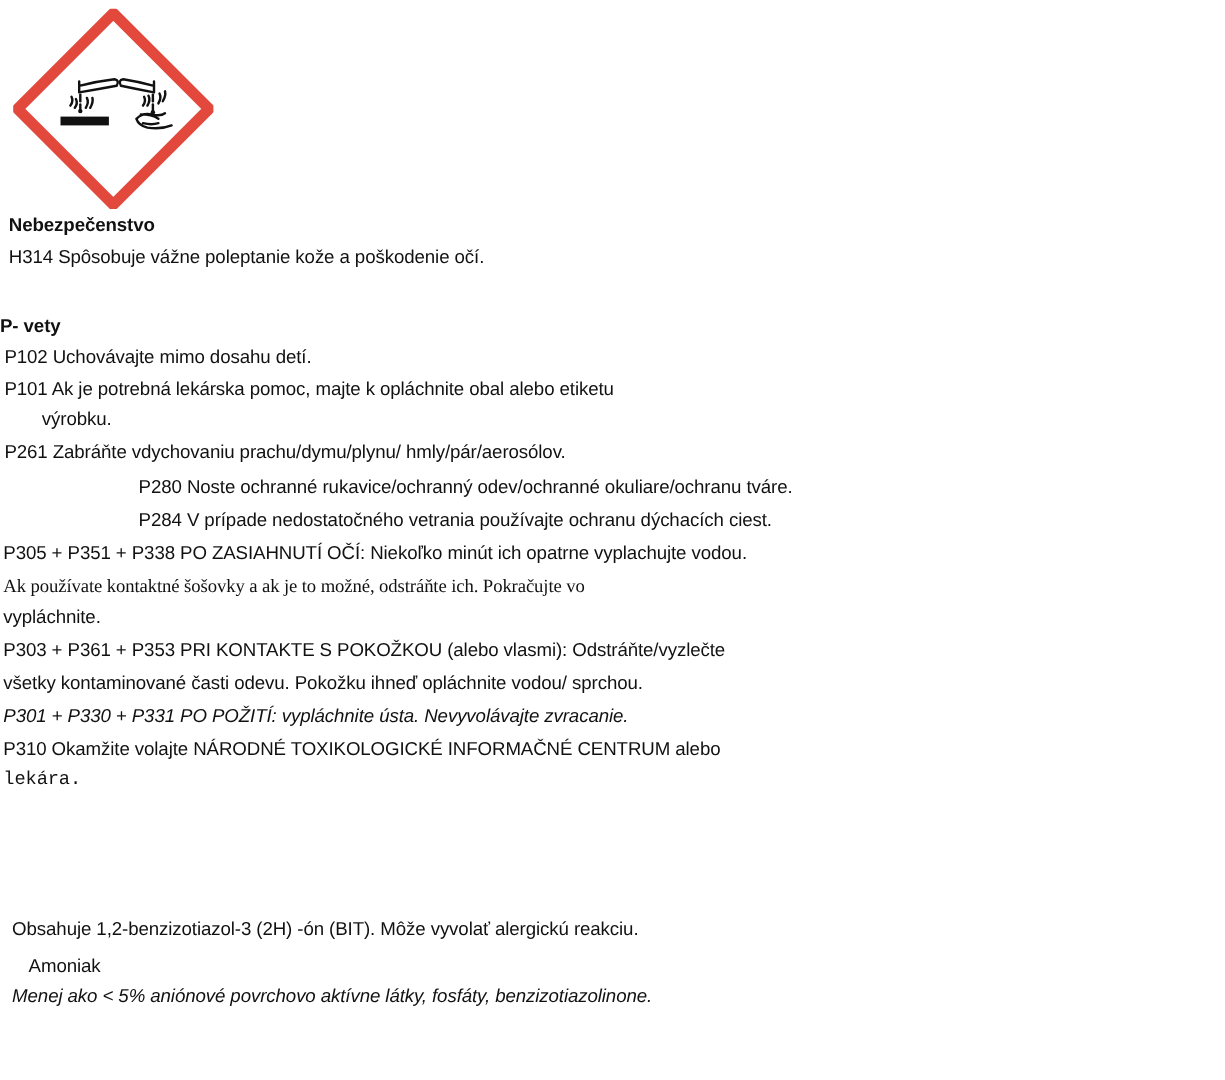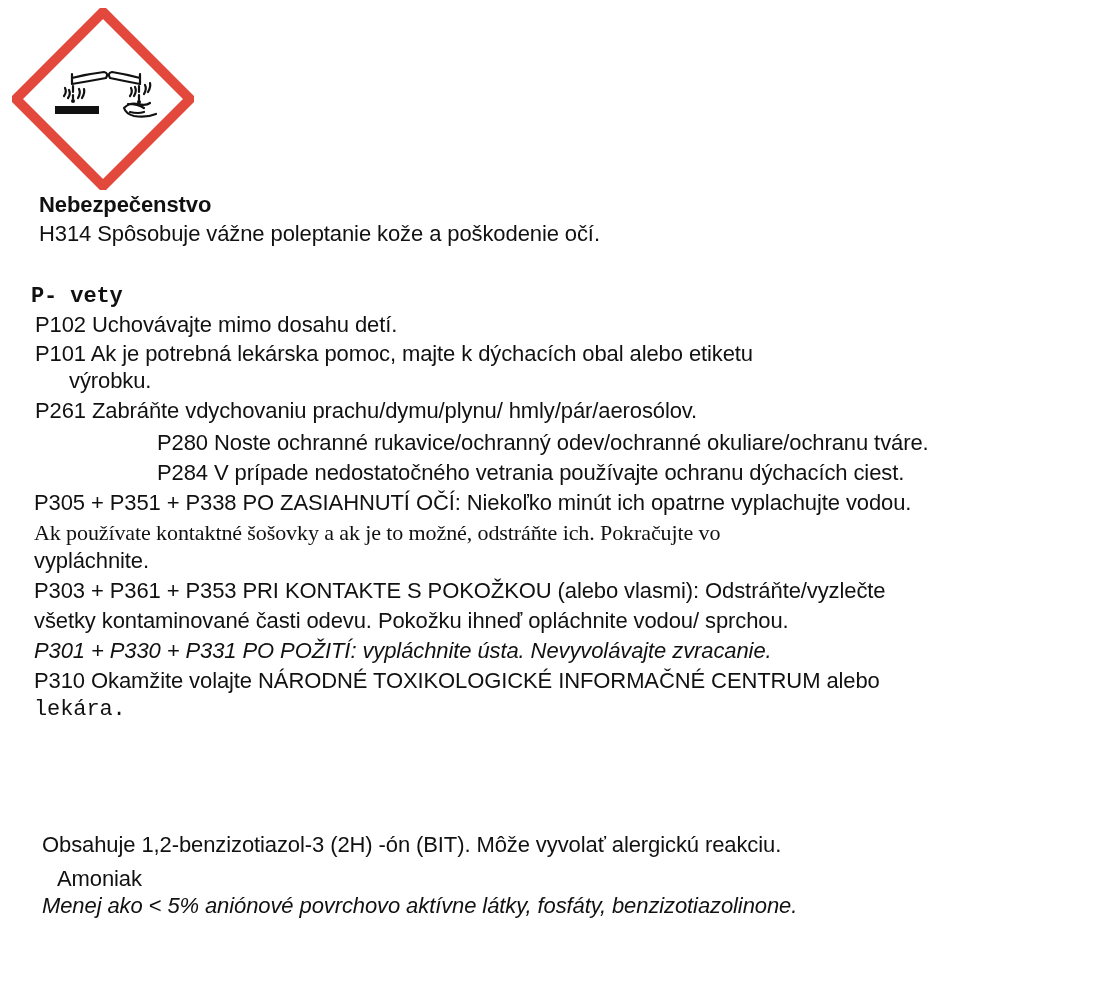--- a/index.html
+++ b/index.html
@@ -17,25 +17,24 @@
   }
   .pictogram {
     position: absolute;
     left: 12px;
     top: 8px;
     width: 182px;
     height: 182px;
   }
   .line {
     position: absolute;
-    font-size: 22px;
+    font-size: 17px;
     line-height: 26px;
     white-space: nowrap;
     letter-spacing: -0.1px;
-    margin-left: 31px;
   }
   .bold { font-weight: bold; }
 </style>
 </head>
 <body>
 
 <svg class="pictogram" viewBox="0 0 182 182">
 
   <polygon points="91,4 178,91 91,178 4,91" fill="#ffffff" stroke="#e2483b" stroke-width="10" stroke-linejoin="miter"></polygon>
 
@@ -64,23 +63,23 @@
   </g>
 
   <rect x="43" y="98" width="44" height="8" fill="#111"></rect>
   <circle cx="61" cy="93" r="2" fill="#111"></circle>
   <circle cx="127" cy="94" r="2" fill="#111"></circle>
 </svg>
 
 <div class="line bold" style="left:8px; top:192px;">Nebezpečenstvo</div>
 <div class="line" style="left:8px; top:221px;">H314 Spôsobuje vážne poleptanie kože a poškodenie očí.</div>
 
-<div class="line bold" style="left:0px; top:284px;font-family:Liberation Mono, monospace;">P- vety</div>
+<div class="line bold" style="left:0px; top:284px;">P- vety</div>
 <div class="line" style="left:4px; top:312px;"> P102 Uchovávajte mimo dosahu detí.</div>
-<div class="line" style="left:4px; top:341px;"> P101 Ak je potrebná lekárska pomoc, majte k dýchacích obal alebo etiketu</div>
+<div class="line" style="left:4px; top:341px;"> P101 Ak je potrebná lekárska pomoc, majte k opláchnite obal alebo etiketu</div>
 <div class="line" style="left:38px; top:368px;">výrobku.</div>
 <div class="line" style="left:4px; top:398px;"> P261 Zabráňte vdychovaniu prachu/dymu/plynu/ hmly/pár/aerosólov.</div>
 <div class="line" style="left:126px; top:430px;">P280 Noste ochranné rukavice/ochranný odev/ochranné okuliare/ochranu tváre.</div>
 <div class="line" style="left:126px; top:460px;">P284 V prípade nedostatočného vetrania používajte ochranu dýchacích ciest.</div>
 <div class="line" style="left:3px; top:490px;">P305 + P351 + P338 PO ZASIAHNUTÍ OČÍ: Niekoľko minút ich opatrne vyplachujte vodou.</div>
 <div class="line" style="left:3px; top:520px;font-family:Liberation Serif, serif;">Ak používate kontaktné šošovky a ak je to možné, odstráňte ich. Pokračujte vo</div>
 <div class="line" style="left:3px; top:548px;">vypláchnite.</div>
 <div class="line" style="left:3px; top:578px;text-align:right;">P303 + P361 + P353 PRI KONTAKTE S POKOŽKOU (alebo vlasmi): Odstráňte/vyzlečte</div>
 <div class="line" style="left:3px; top:608px;">všetky kontaminované časti odevu. Pokožku ihneď opláchnite vodou/ sprchou.</div>
 <div class="line" style="left:3px; top:638px;font-style:italic;">P301 + P330 + P331 PO POŽITÍ: vypláchnite ústa. Nevyvolávajte zvracanie.</div>

